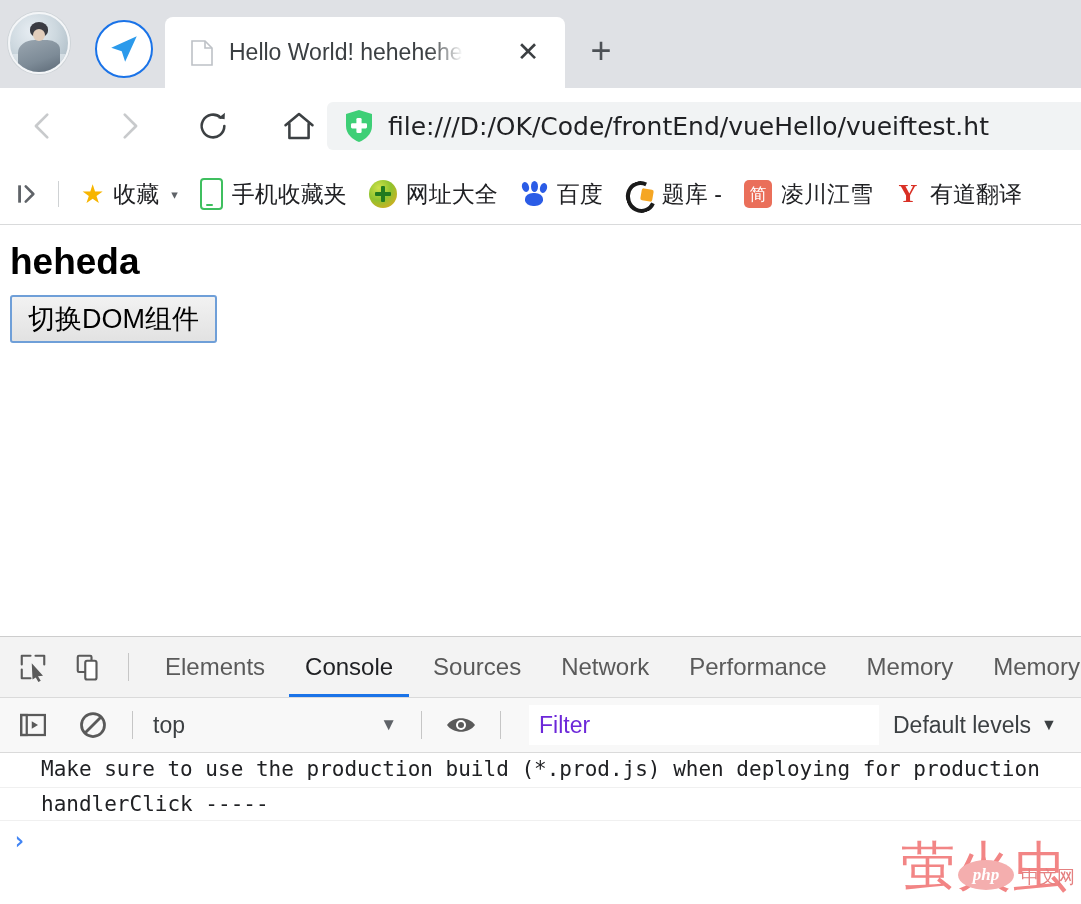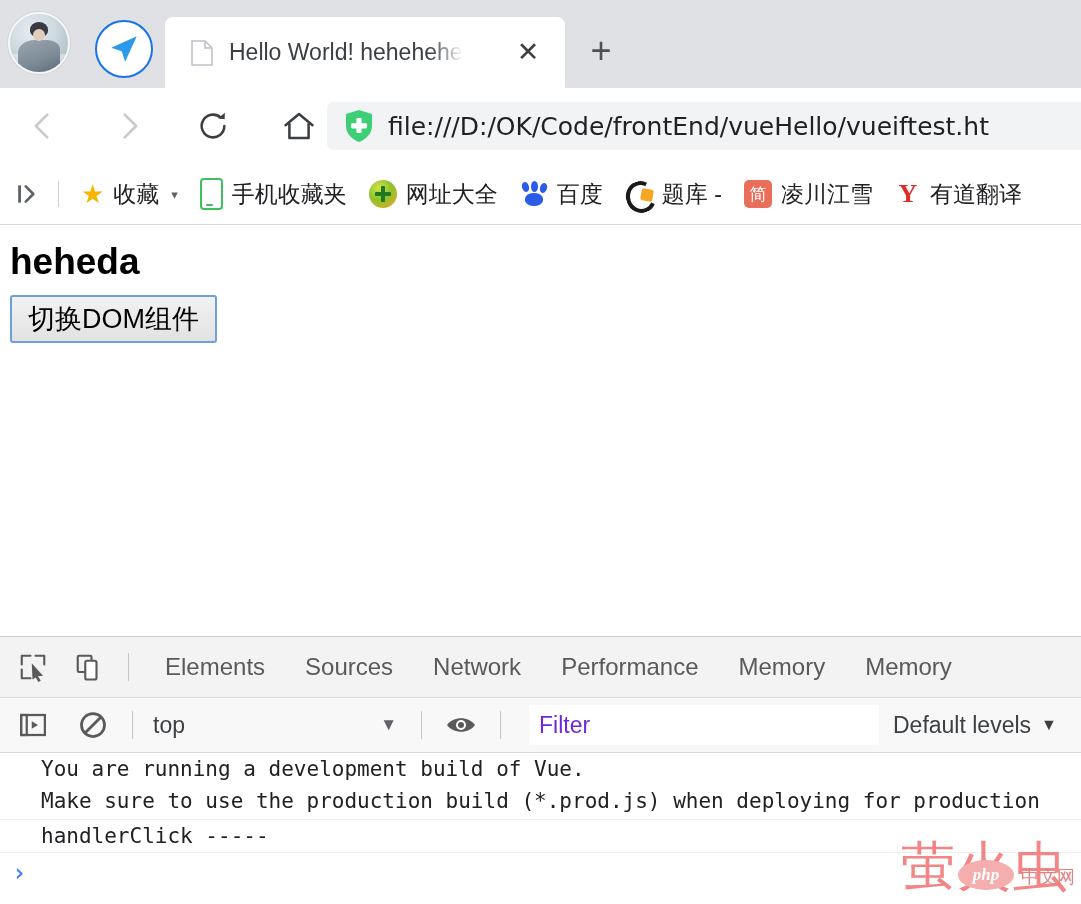--- a/index.html
+++ b/index.html
@@ -387,20 +387,21 @@
       </div>
       <div class="dt-icon-btn">
         <svg width="30" height="30" viewBox="0 0 24 24" aria-hidden="true">
           <rect x="3" y="3" width="11" height="13" rx="1" fill="none" stroke="#5a5a5a" stroke-width="1.7"></rect>
           <rect x="9" y="7" width="9" height="15" rx="1.5" fill="#fff" stroke="#5a5a5a" stroke-width="1.7"></rect>
         </svg>
       </div>
       <div class="dt-vsep"></div>
 
       <div class="dt-tab">Elements</div>
+      <div class="dt-tab active">Console</div>
       <div class="dt-tab">Sources</div>
       <div class="dt-tab">Network</div>
       <div class="dt-tab">Performance</div>
       <div class="dt-tab">Memory</div>
       <div class="dt-tab">Memory</div>
     </div>
 
     <div class="dt-filterbar">
       <div class="dt-icon-btn">
         <svg width="30" height="30" viewBox="0 0 24 24" aria-hidden="true">
@@ -434,21 +435,20 @@
 
       <div class="filter-input">Filter</div>
 
       <div class="levels-select">
         <span>Default levels</span>
         <span class="caret">▼</span>
       </div>
     </div>
 
     <div class="console-out">
-      <div class="console-msg" style="border-bottom:none">You are running a development build of Vue.</div>
       <div class="console-msg multi">Make sure to use the production build (*.prod.js) when deploying for production</div>
       <div class="console-msg">handlerClick -----</div>
       <div class="console-prompt">
         <span class="chev">›</span>
       </div>
 
       <div class="watermark">
         <span class="wm-text">萤火虫</span>
         <span class="wm-php">php</span>
         <span class="wm-sub">中文网</span>

